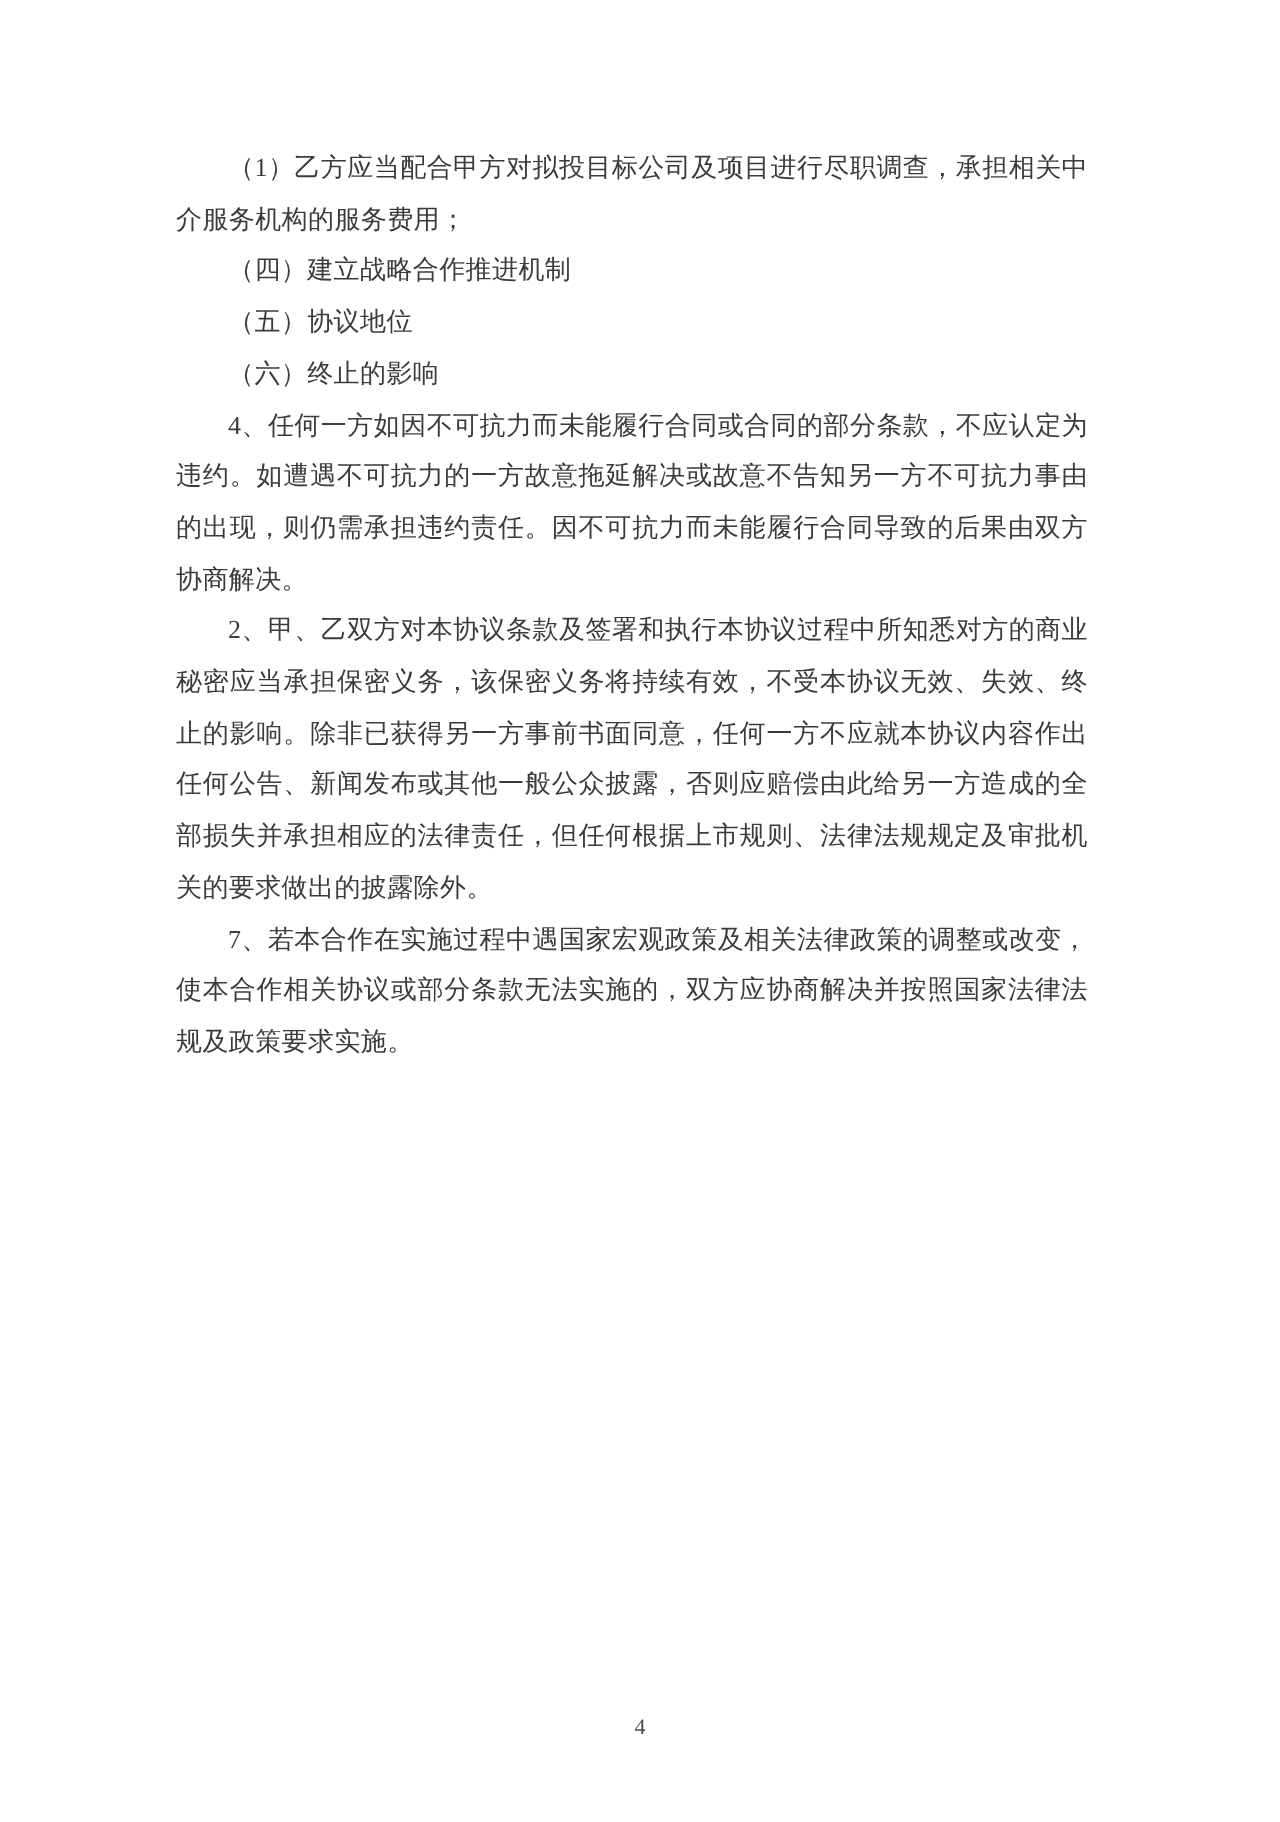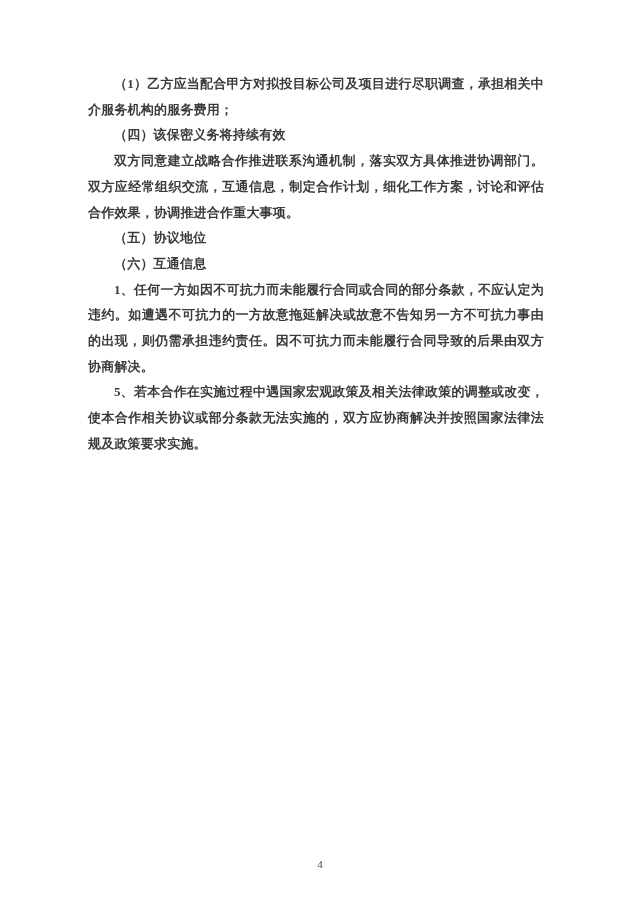--- a/index.html
+++ b/index.html
@@ -17,21 +17,20 @@
   }
   .content {
     position: absolute;
     left: 88px;
     top: 71px;
     width: 456px;
     font-size: 13px;
     line-height: 25.7px;
     color: #3b3b3b;
     letter-spacing: 0.2px;
-    font-weight: bold;
   }
   .content p {
     margin: 0;
     padding: 0;
     text-indent: 2em;
     text-align: justify;
     text-justify: inter-ideograph;
     word-break: break-all;
   }
   .content p.heading {
@@ -46,21 +45,21 @@
     font-size: 11px;
     color: #4a4a4a;
   }
 </style>
 </head>
 <body>
 
 <div class="page">
   <div class="content">
     <p>（1）乙方应当配合甲方对拟投目标公司及项目进行尽职调查，承担相关中介服务机构的服务费用；</p>
-    <p class="heading">（四）该保密义务将持续有效</p>
-    <p>双方同意建立战略合作推进联系沟通机制，落实双方具体推进协调部门。双方应经常组织交流，互通信息，制定合作计划，细化工作方案，讨论和评估合作效果，协调推进合作重大事项。</p>
+    <p class="heading">（四）建立战略合作推进机制</p>
     <p class="heading">（五）协议地位</p>
-    <p class="heading">（六）互通信息</p>
-    <p>1、任何一方如因不可抗力而未能履行合同或合同的部分条款，不应认定为违约。如遭遇不可抗力的一方故意拖延解决或故意不告知另一方不可抗力事由的出现，则仍需承担违约责任。因不可抗力而未能履行合同导致的后果由双方协商解决。</p>
-    <p>5、若本合作在实施过程中遇国家宏观政策及相关法律政策的调整或改变，使本合作相关协议或部分条款无法实施的，双方应协商解决并按照国家法律法规及政策要求实施。</p>
+    <p class="heading">（六）终止的影响</p>
+    <p>4、任何一方如因不可抗力而未能履行合同或合同的部分条款，不应认定为违约。如遭遇不可抗力的一方故意拖延解决或故意不告知另一方不可抗力事由的出现，则仍需承担违约责任。因不可抗力而未能履行合同导致的后果由双方协商解决。</p>
+    <p>2、甲、乙双方对本协议条款及签署和执行本协议过程中所知悉对方的商业秘密应当承担保密义务，该保密义务将持续有效，不受本协议无效、失效、终止的影响。除非已获得另一方事前书面同意，任何一方不应就本协议内容作出任何公告、新闻发布或其他一般公众披露，否则应赔偿由此给另一方造成的全部损失并承担相应的法律责任，但任何根据上市规则、法律法规规定及审批机关的要求做出的披露除外。</p>
+    <p>7、若本合作在实施过程中遇国家宏观政策及相关法律政策的调整或改变，使本合作相关协议或部分条款无法实施的，双方应协商解决并按照国家法律法规及政策要求实施。</p>
   </div>
   <div class="page-number">4</div>
 </div>
 
 </body></html>

